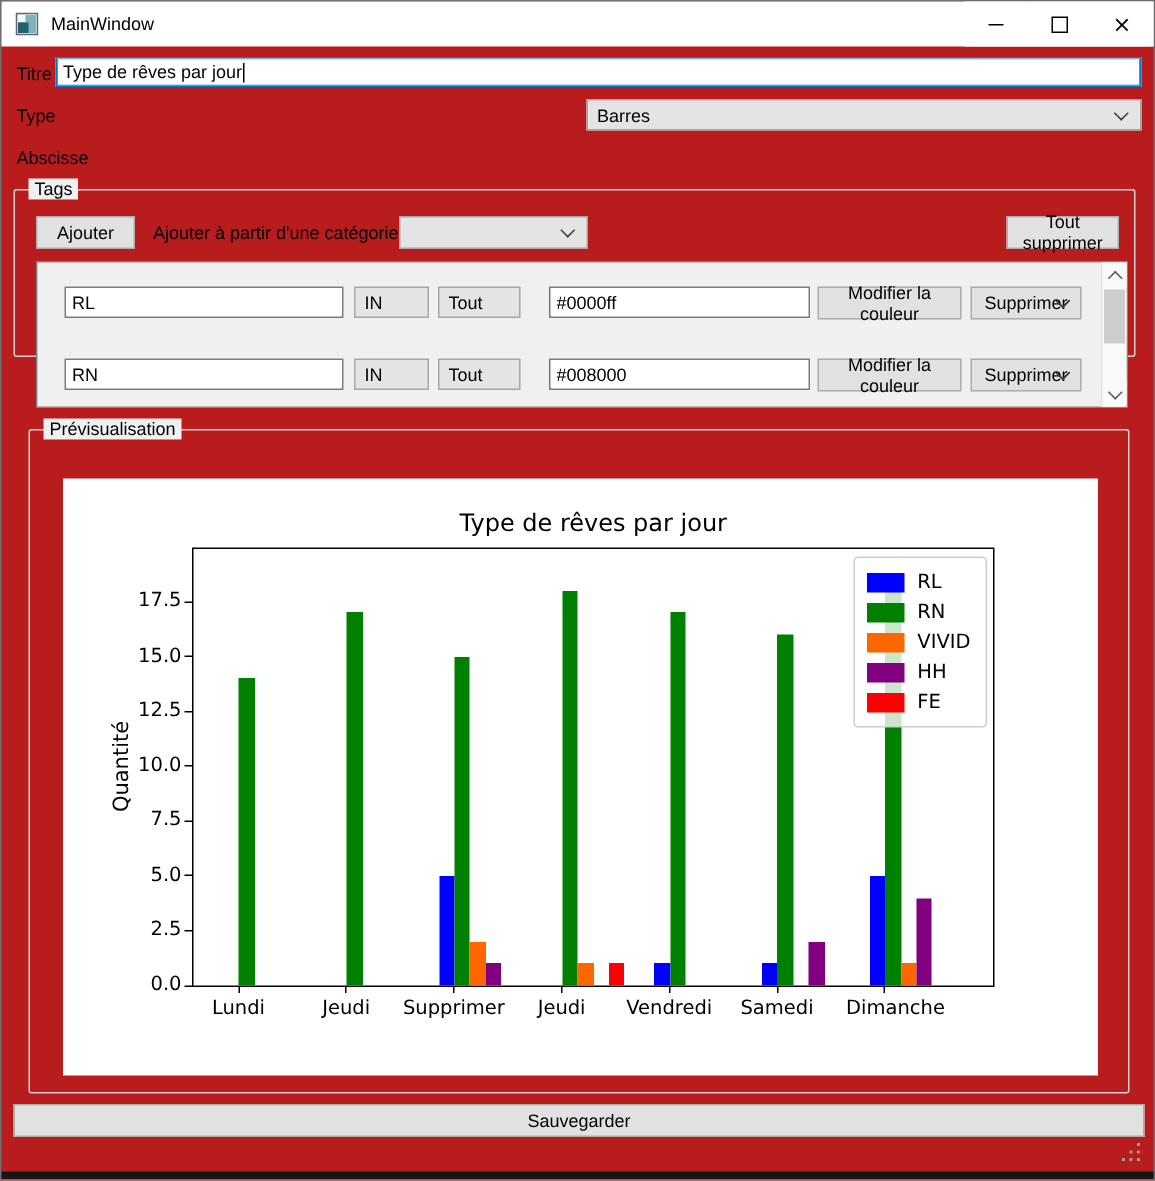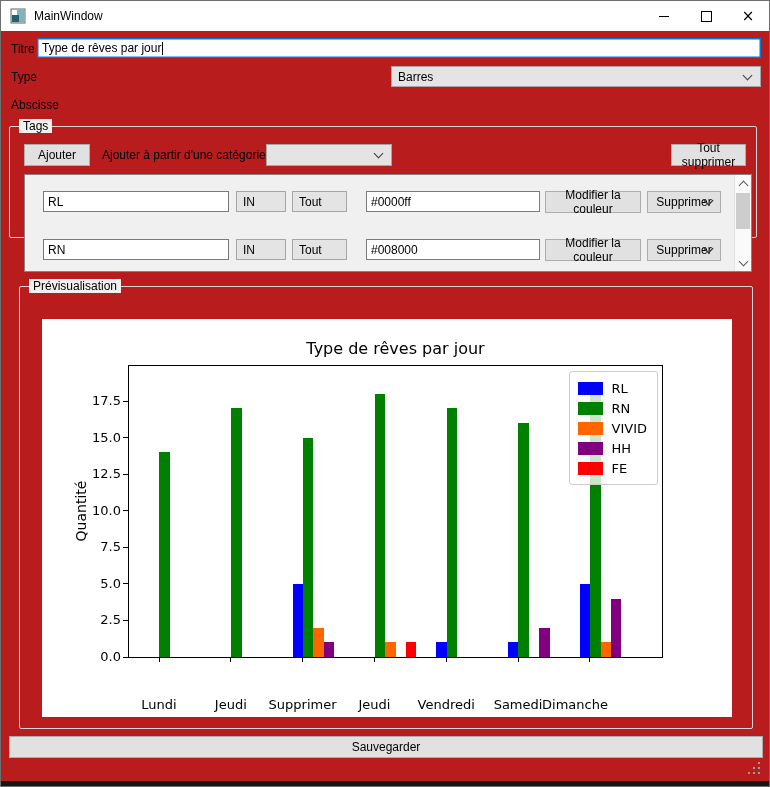--- a/index.html
+++ b/index.html
@@ -68,21 +68,21 @@
   .vs-arrow .chev{width:6px;height:6px;border-right:1.4px solid #5a5a5a;border-bottom:1.4px solid #5a5a5a;}
   .vs-arrow.up{top:0;}  .vs-arrow.up .chev{transform:rotate(-135deg);margin-top:4px;}
   .vs-arrow.down{bottom:0;} .vs-arrow.down .chev{transform:rotate(45deg);margin-bottom:3px;}
   .vs-thumb{position:absolute;left:1px;top:18px;width:14px;height:36px;background:#cdcdcd;}
   
   .canvas{position:absolute;background:#fff;}
   .chart-title{position:absolute;text-align:center;font-family:"DejaVu Sans",sans-serif;font-size:16px;color:#000;}
   .plot{position:absolute;border:1px solid #000;box-sizing:border-box;background:#fff;}
   .ytick-label{position:absolute;width:40px;text-align:right;font-family:"DejaVu Sans",sans-serif;font-size:13px;}
   .ytick-mark{position:absolute;height:1px;width:5px;background:#000;}
-  .xtick-label{position:absolute;width:90px;text-align:center;font-family:"DejaVu Sans",sans-serif;font-size:13px;margin-top:32px;}
+  .xtick-label{position:absolute;width:90px;text-align:center;font-family:"DejaVu Sans",sans-serif;font-size:13px;}
   .xtick-mark{position:absolute;width:1px;height:4px;background:#000;}
   .bar{position:absolute;}
   .ylabel{
     position:absolute;font-family:"DejaVu Sans",sans-serif;font-size:14px;
     transform:translate(-50%,-50%) rotate(-90deg);white-space:nowrap;
   }
   .legend{
     position:absolute;right:4px;top:5px;background:rgba(255,255,255,0.8);
     border:1px solid #cccccc;border-radius:3px;padding:6px 10px 6px 8px;
   }
@@ -219,21 +219,21 @@
           <div class="xtick-label" style="left: 56.8px; top: 299px;">Jeudi</div>
           <div class="xtick-mark" style="left: 173.1px; top: 292px;"></div>
           <div class="xtick-label" style="left: 128.6px; top: 299px;">Supprimer</div>
           <div class="xtick-mark" style="left: 244.9px; top: 292px;"></div>
           <div class="xtick-label" style="left: 200.4px; top: 299px;">Jeudi</div>
           <div class="xtick-mark" style="left: 316.7px; top: 292px;"></div>
           <div class="xtick-label" style="left: 272.2px; top: 299px;">Vendredi</div>
           <div class="xtick-mark" style="left: 388.5px; top: 292px;"></div>
           <div class="xtick-label" style="left: 344px; top: 299px;">Samedi</div>
           <div class="xtick-mark" style="left: 460.3px; top: 292px;"></div>
-          <div class="xtick-label" style="left: 401px; top: 299px;">Dimanche</div>
+          <div class="xtick-label" style="left: 423px; top: 299px;">Dimanche</div>
           <div class="bar" style="left: 163.6px; top: 217.884px; width: 10.4px; height: 73.1156px; background: rgb(0, 0, 255);"></div>
           <div class="bar" style="left: 307.2px; top: 276.377px; width: 10.4px; height: 14.6231px; background: rgb(0, 0, 255);"></div>
           <div class="bar" style="left: 379px; top: 276.377px; width: 10.4px; height: 14.6231px; background: rgb(0, 0, 255);"></div>
           <div class="bar" style="left: 450.8px; top: 217.884px; width: 10.4px; height: 73.1156px; background: rgb(0, 0, 255);"></div>
           <div class="bar" style="left: 30.4px; top: 86.2764px; width: 10.4px; height: 204.724px; background: rgb(0, 128, 0);"></div>
           <div class="bar" style="left: 102.2px; top: 42.407px; width: 10.4px; height: 248.593px; background: rgb(0, 128, 0);"></div>
           <div class="bar" style="left: 174px; top: 71.6533px; width: 10.4px; height: 219.347px; background: rgb(0, 128, 0);"></div>
           <div class="bar" style="left: 245.8px; top: 27.7839px; width: 10.4px; height: 263.216px; background: rgb(0, 128, 0);"></div>
           <div class="bar" style="left: 317.6px; top: 42.407px; width: 10.4px; height: 248.593px; background: rgb(0, 128, 0);"></div>
           <div class="bar" style="left: 389.4px; top: 57.0302px; width: 10.4px; height: 233.97px; background: rgb(0, 128, 0);"></div>

